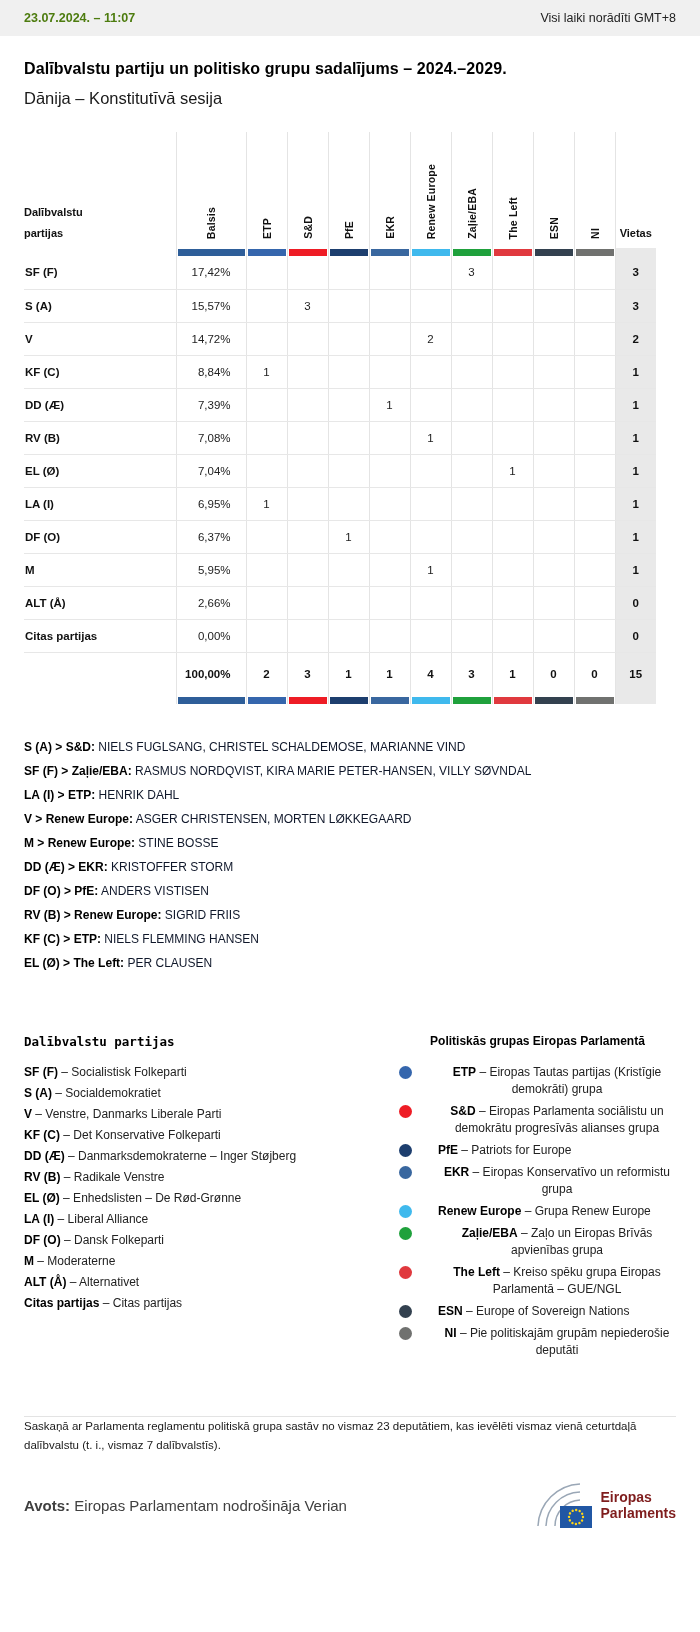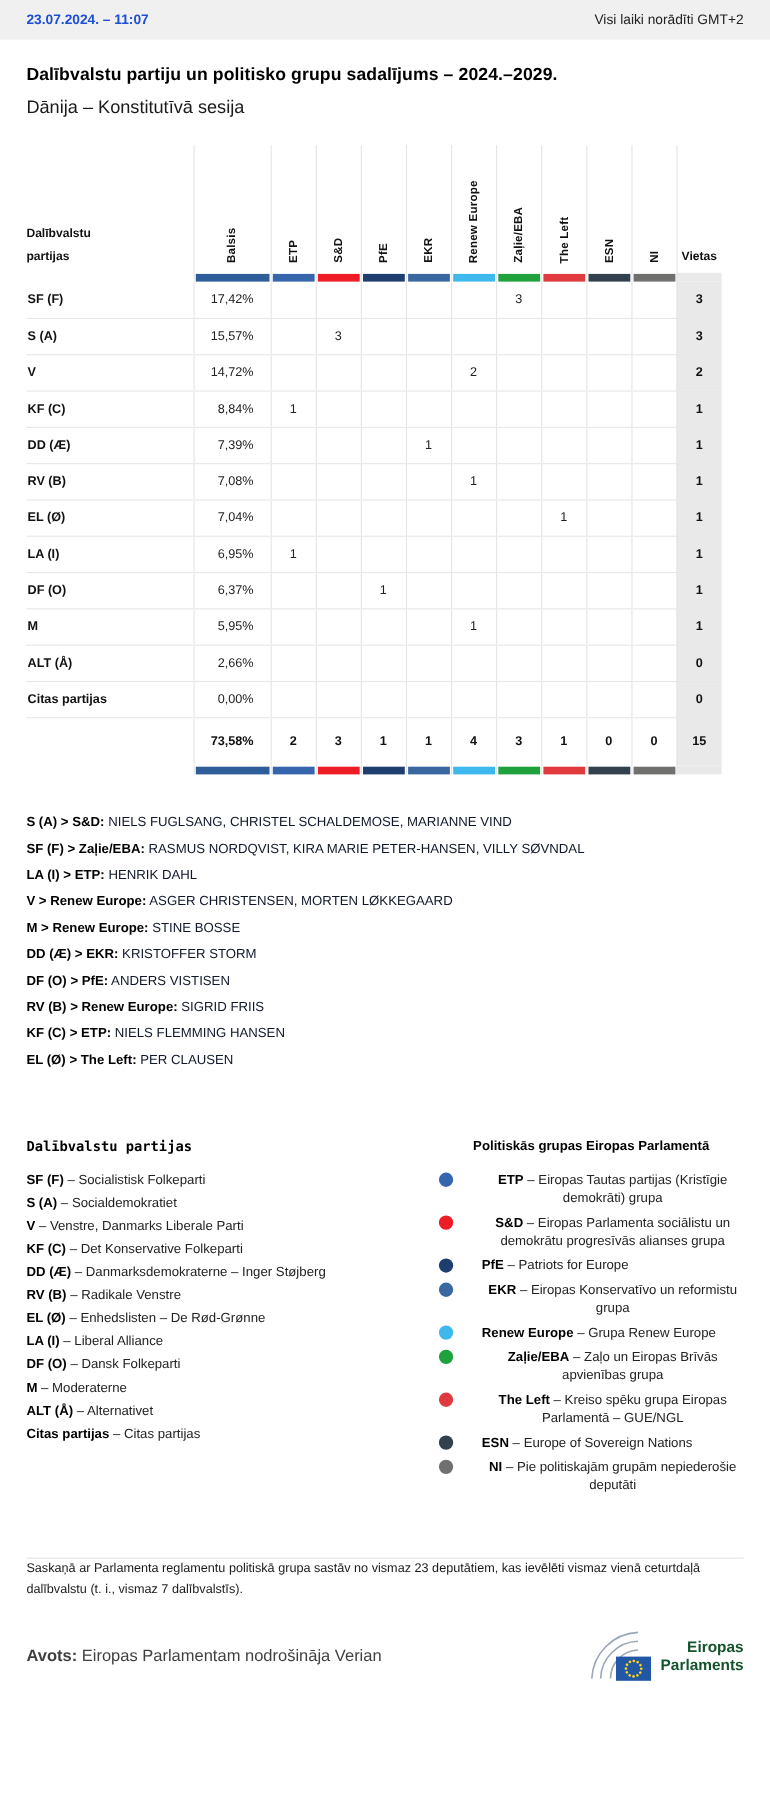--- a/index.html
+++ b/index.html
@@ -4,21 +4,21 @@
 <style>
   * { margin:0; padding:0; box-sizing:border-box; }
   html,body { background:#fff; }
   body {
     width:700px; min-height:1632px;
     font-family:"Liberation Sans", sans-serif;
     color:#1a1a1a;
   }
   
   .topbar { height:36px; background:#f0f0f0; display:flex; justify-content:space-between; align-items:center; padding:0 24px; font-size:12.5px; }
-  .topbar-date { font-weight:700; color:#1d4ed8; }
+  .topbar-date { font-weight:700; color:#4d7c0f; }
   .topbar-tz { color:#222; }
 
   h1 { margin:24px 24px 0; font-size:16px; color:#000; letter-spacing:.1px; }
   h2 { margin:11px 24px 0; font-size:16.5px; font-weight:400; color:#1a1a1a; }
 
   
   table.results { margin:24px 24px 0; border-collapse:collapse; table-layout:fixed; }
   .col-party { width:152px; }
   .col-balsis { width:70px; }
   .col-group { width:41px; }
@@ -55,30 +55,30 @@
   .party-item strong { color:#000; }
   .group-item { display:flex; gap:26px; margin-bottom:5px; font-size:12px; line-height:1.42; color:#222; }
   .group-item strong { color:#000; }
   .dot { width:13px; height:13px; border-radius:50%; flex:none; margin-top:2px; }
 
   
   .footnote { margin:52px 24px 0; border-top:1px solid #e3e3e3; font-size:11.5px; line-height:1.6; color:#1a1a1a; }
   .pagefoot { display:flex; justify-content:space-between; align-items:center; margin:26px 24px 28px; }
   .source { font-size:15px; color:#404040; }
   .logo { display:flex; align-items:center; gap:9px; }
-  .logo-text { display:flex; flex-direction:column; font-size:14px; font-weight:700; color:#14532d; line-height:1.18;align-items:flex-end; }
+  .logo-text { display:flex; flex-direction:column; font-size:14px; font-weight:700; color:#7f1d1d; line-height:1.18; }
 </style>
 </head>
 <body>
 
 <div class="page">
 
   <header class="topbar">
     <span class="topbar-date">23.07.2024. – 11:07</span>
-    <span class="topbar-tz">Visi laiki norādīti GMT+2</span>
+    <span class="topbar-tz">Visi laiki norādīti GMT+8</span>
   </header>
 
   <h1>Dalībvalstu partiju un politisko grupu sadalījums – 2024.–2029.</h1>
   <h2>Dānija – Konstitutīvā sesija</h2>
 
   <table class="results">
     <thead>
       <tr id="head-row">
         <th class="col-party">
           <div class="first-head">Dalībvalstu partijas</div>
@@ -338,21 +338,21 @@
           <td class="cell-num"></td>
           <td class="cell-num"></td>
           <td class="cell-num"></td>
           <td class="cell-num"></td>
           <td class="cell-vietas">0</td>
         </tr>
       </tbody>
     <tfoot>
       <tr id="total-row" class="total-row">
         <td class="cell-party"></td>
-        <td class="cell-balsis">73,58%</td>
+        <td class="cell-balsis">100,00%</td>
         <td class="cell-num">2</td>
           <td class="cell-num">3</td>
           <td class="cell-num">1</td>
           <td class="cell-num">1</td>
           <td class="cell-num">4</td>
           <td class="cell-num">3</td>
           <td class="cell-num">1</td>
           <td class="cell-num">0</td>
           <td class="cell-num">0</td>
           <td class="cell-vietas" id="total-vietas">15</td>

